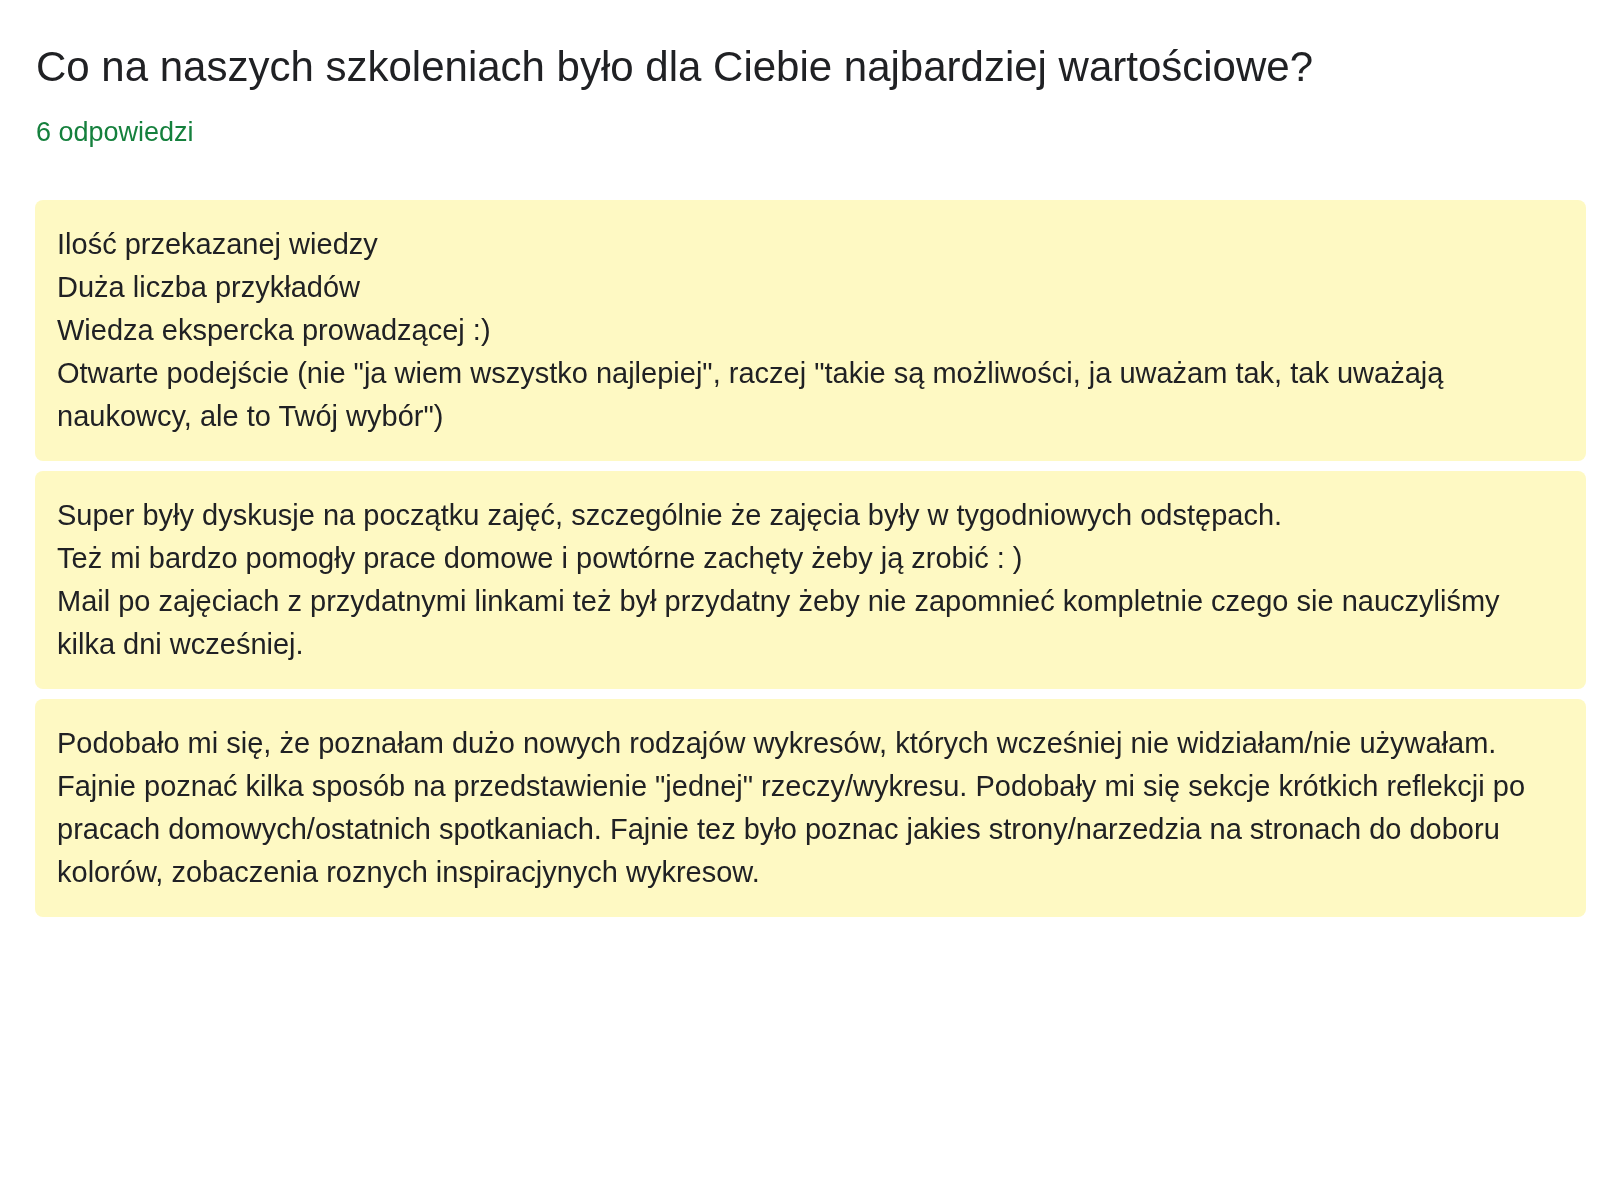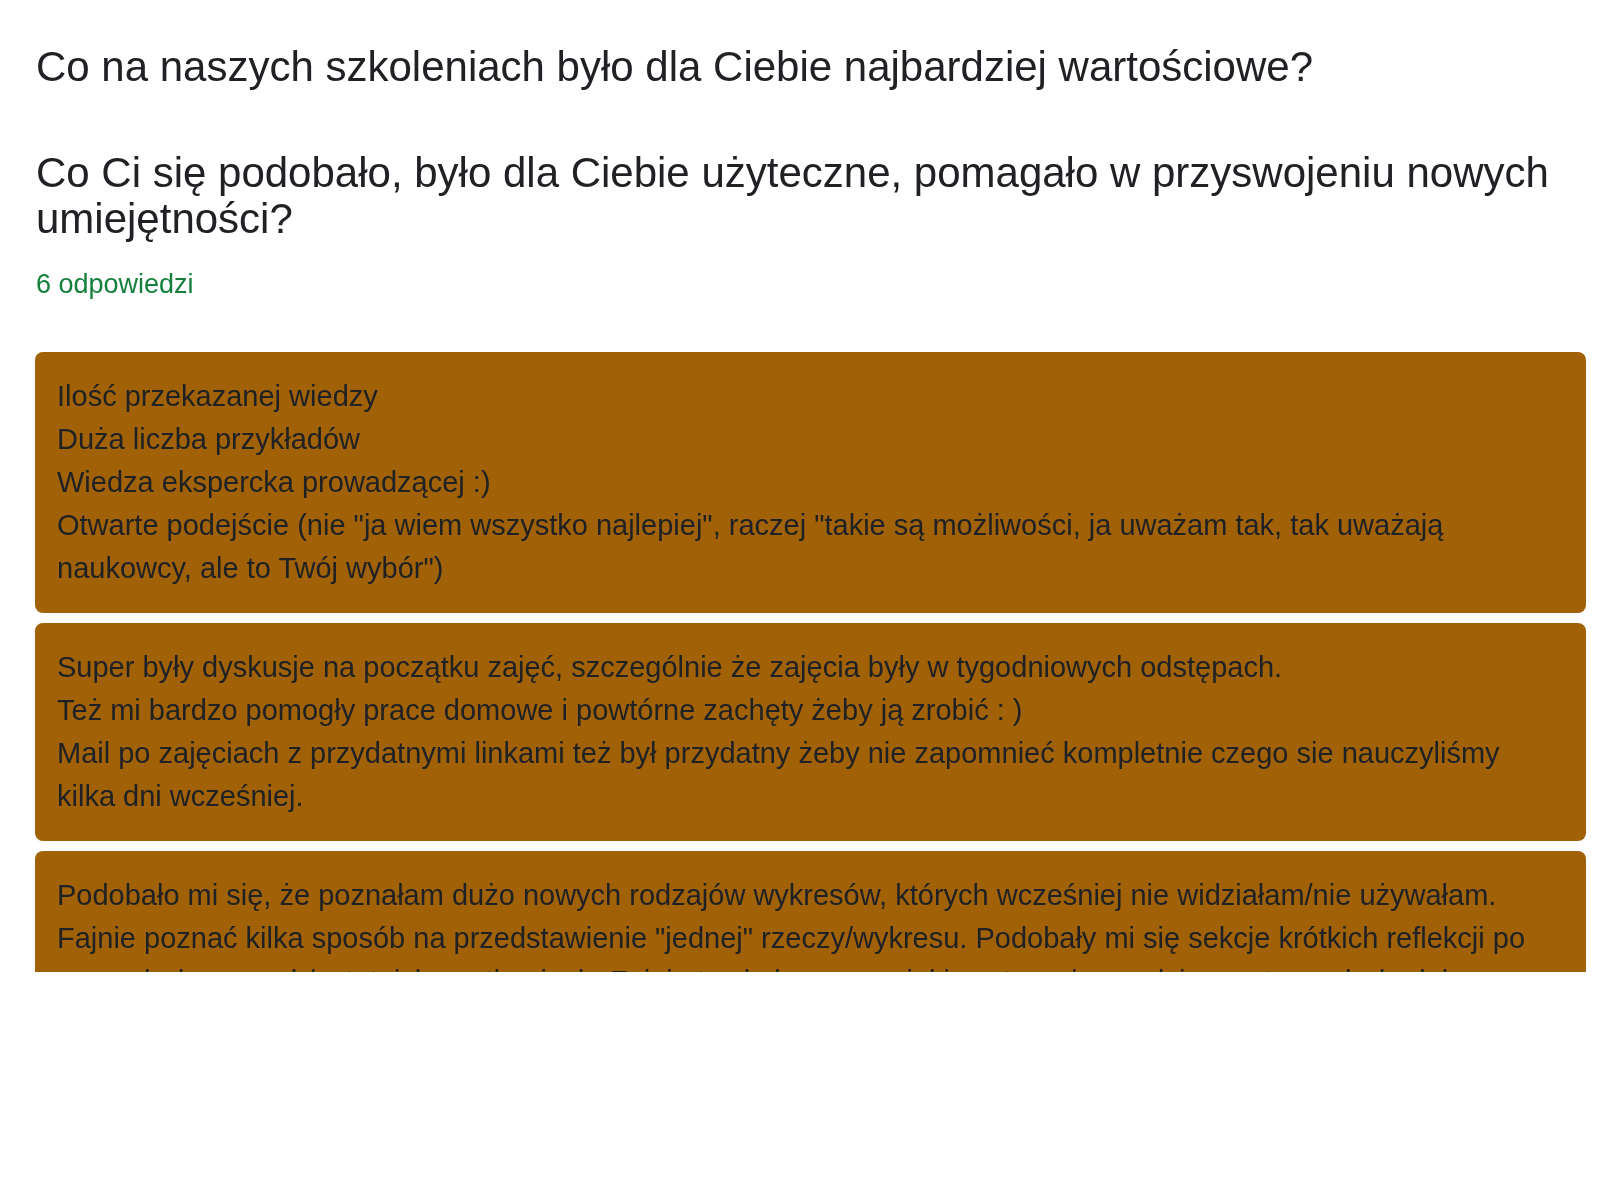--- a/index.html
+++ b/index.html
@@ -34,42 +34,41 @@
     font-size: 27px;
     line-height: 32px;
     font-weight: 400;
     color: #15803d;
   }
   .responses-list {
     margin-top: 52px;
   }
   .response-card {
     box-sizing: border-box;
-    background: #a16207;
+    background: #fef9c3;
     border-radius: 8px;
     margin-left: -1px;
     margin-bottom: 10px;
     padding: 23px 24px 23px 22px;
   }
   .response-text {
     font-size: 29px;
     line-height: 43px;
     font-weight: 400;
     color: #202124;
     white-space: pre-line;
     word-wrap: break-word;
   }
 </style>
 </head>
 <body>
 
 <div class="page">
   <h1 class="question-title">Co na naszych szkoleniach było dla Ciebie najbardziej wartościowe?</h1>
 
-  <h1 class="question-title second">Co Ci się podobało, było dla Ciebie użyteczne, pomagało w przyswojeniu nowych umiejętności?</h1>
 
   <div class="responses-count">6 odpowiedzi</div>
 
   <div class="responses-list">
   <div class="response-card">
     <div class="response-text">Ilość przekazanej wiedzy
 Duża liczba przykładów
 Wiedza ekspercka prowadzącej :)
 Otwarte podejście (nie "ja wiem wszystko najlepiej", raczej "takie są możliwości, ja uważam tak, tak uważają naukowcy, ale to Twój wybór")</div>
   </div>

